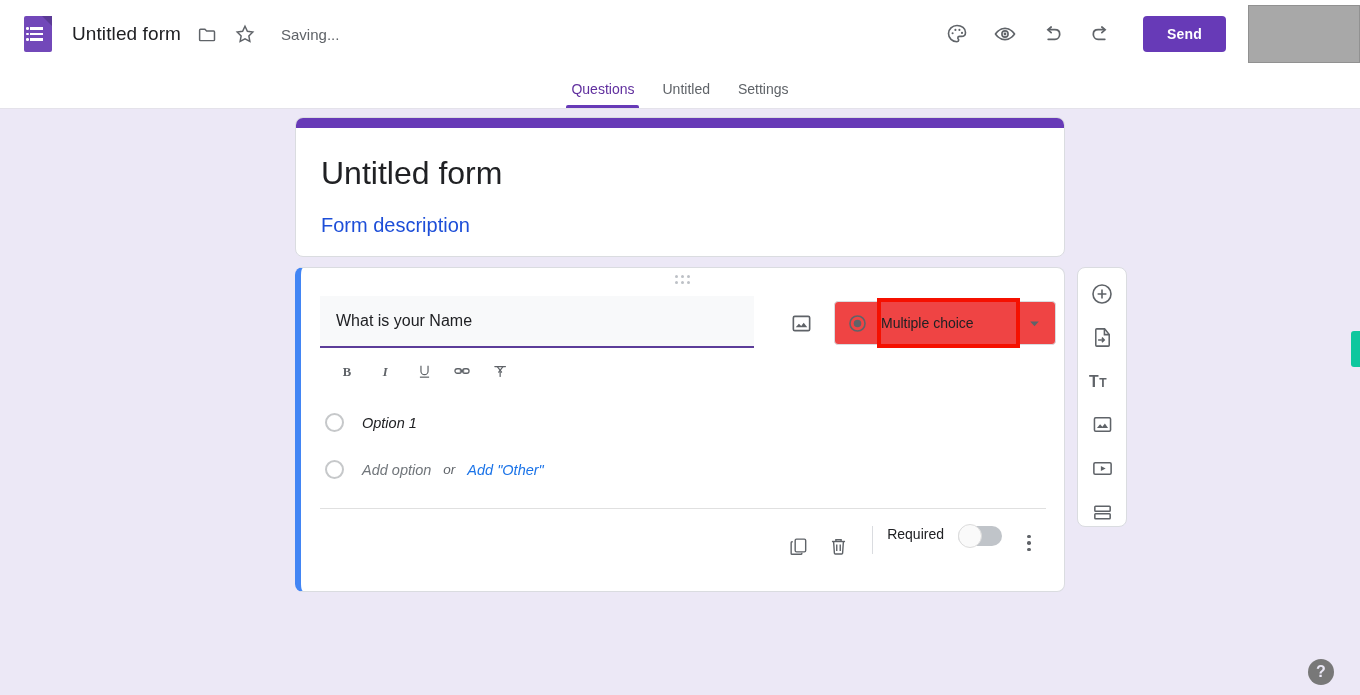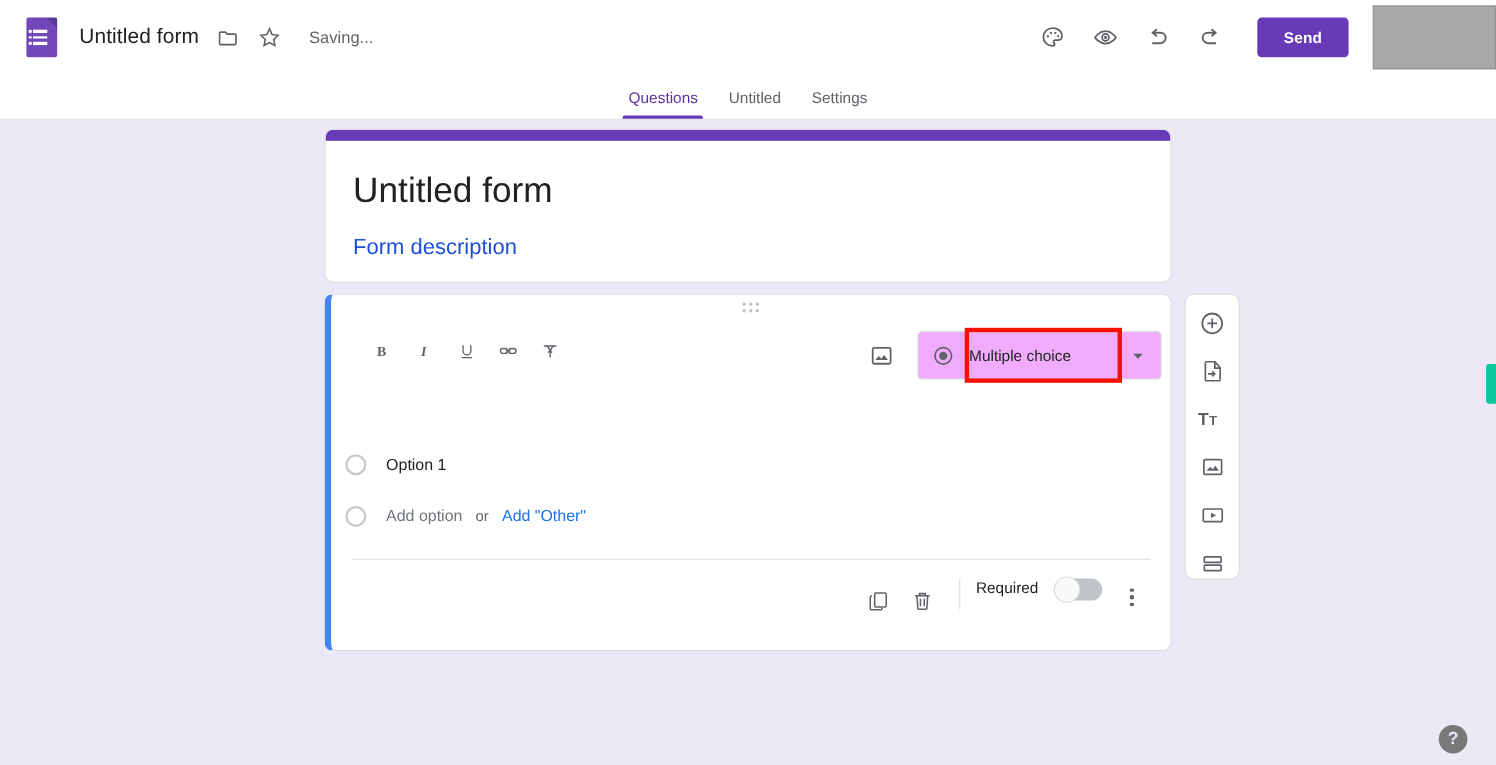--- a/index.html
+++ b/index.html
@@ -157,38 +157,38 @@
     margin-left: 30px; margin-top: 10px;
     width: 34px; height: 34px; border-radius: 50%;
     display: flex; align-items: center; justify-content: center;
     color: #5f6368; cursor: pointer; flex: 0 0 auto;
   }
   .type-select {
     margin-left: 16px; margin-top: 5px;
     width: 222px; height: 44px;
     border: 1px solid #dadce0; border-radius: 4px;
     display: flex; align-items: center; cursor: pointer;
-    background: #f0abfc; position: relative; flex: 0 0 auto;
+    background: #ef4444; position: relative; flex: 0 0 auto;
   }
   .type-select .radio-glyph { margin-left: 12px; color: #5f6368; display: flex; }
   .type-label {
     flex: 1 1 auto; font-size: 14px; color: #202124;
     margin-left: 13px; white-space: nowrap;
   }
   .type-select .chev { margin-right: 14px; color: #5f6368; display: flex; }
   
   .red-box {
     position: absolute; left: 42px; top: -4px;
     width: 143px; height: 50px;
     border: 4px solid #f51000; background: transparent;
     pointer-events: none;
   }
 
   .opt-row {
-    position: absolute; left: 13px; display: flex; align-items: center;
+    position: absolute; left: 24px; display: flex; align-items: center; font-style: italic;
   }
   .opt-row.one { top: 145px; }
   .opt-row.add { top: 192px; }
   .opt-circle {
     width: 19px; height: 19px; border-radius: 50%;
     border: 2px solid #c6c8ca; flex: 0 0 auto;
   }
   .opt-text { margin-left: 18px; font-size: 14.5px; color: #202124; }
   .opt-text.muted { color: #70757a; }
   .or-text { margin-left: 12px; font-size: 13.5px; color: #5f6368; }
@@ -353,20 +353,21 @@
           <span></span>
         </div>
       <div class="col">
           <span></span>
           <span></span>
         </div>
     </div>
 
     <div class="q-row">
       <div class="q-input-wrap">
+        <input class="q-input" value="What is your Name" style="">
         <div class="fmt-bar">
           <div class="fmt-btn">
             <svg width="16" height="16" viewBox="0 0 24 24" fill="#5f6368">
               <text x="4" y="19" font-family="Liberation Serif, serif" font-size="19" font-weight="bold">B</text>
             </svg>
           </div>
           <div class="fmt-btn">
             <svg width="16" height="16" viewBox="0 0 24 24" fill="#5f6368">
               <text x="7" y="19" font-family="Liberation Serif, serif" font-size="19" font-style="italic" font-weight="bold">I</text>
             </svg>

